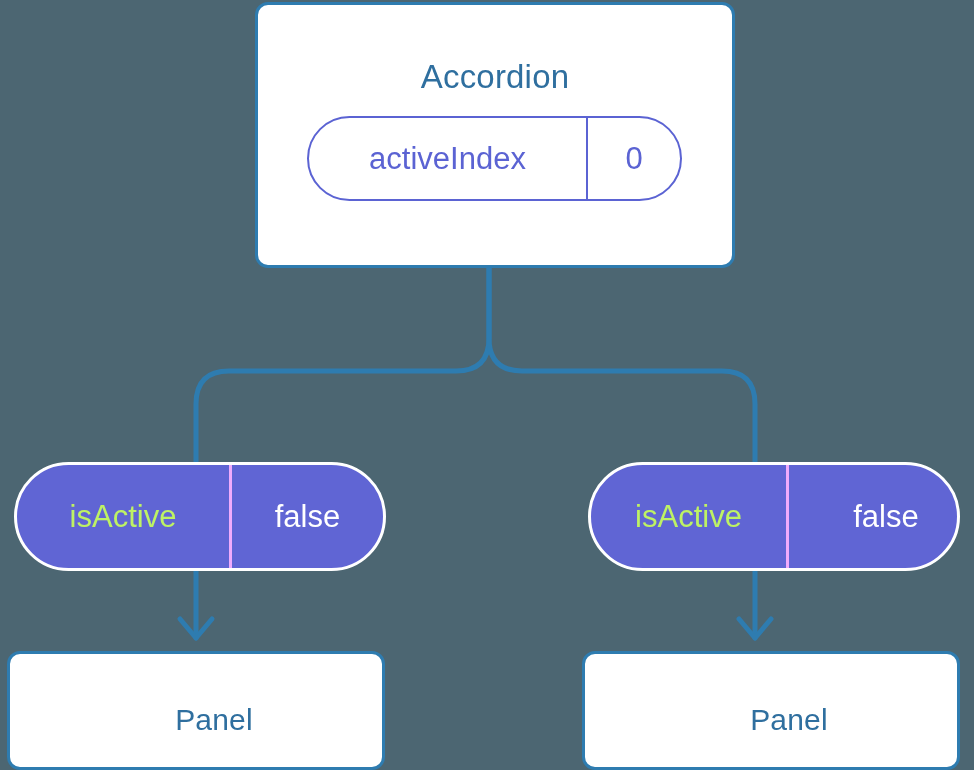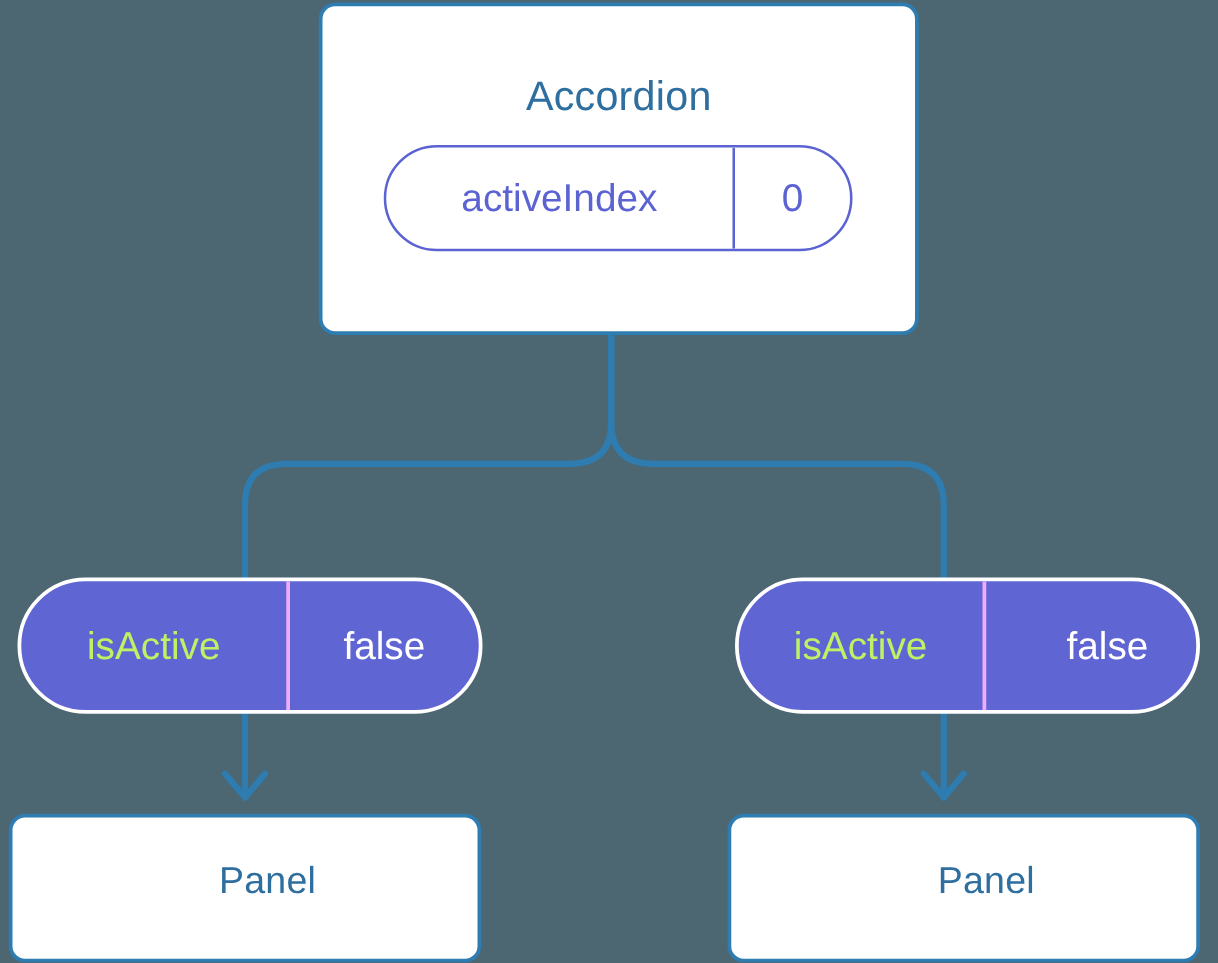--- a/index.html
+++ b/index.html
@@ -60,21 +60,21 @@
   .panel-card {
     position: absolute;
     box-sizing: border-box;
     background: #ffffff;
     border: 3px solid #2e7cb0;
     border-radius: 13px;
     z-index: 2;
   }
   #panel-left  { left: 7px;   top: 651px; width: 378px; height: 119px; }
   #panel-right { left: 582px; top: 651px; width: 378px; height: 119px; }
-  .panel-card .card-title { top: 34px; font-size: 30px; margin-left: 36px; }
+  .panel-card .card-title { top: 49px; font-size: 30px; margin-left: 36px; }
 
   
   .pill {
     position: absolute;
     box-sizing: border-box;
     display: flex;
     align-items: stretch;
     border-radius: 999px;
     overflow: hidden;
     z-index: 3;

